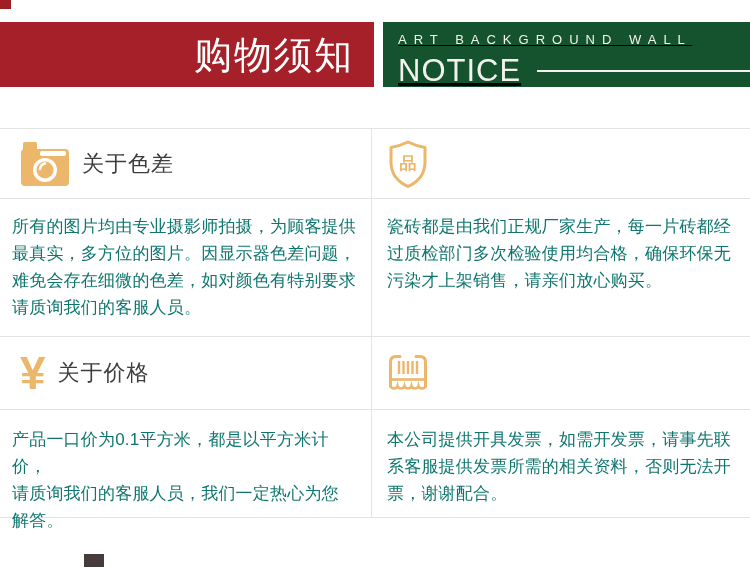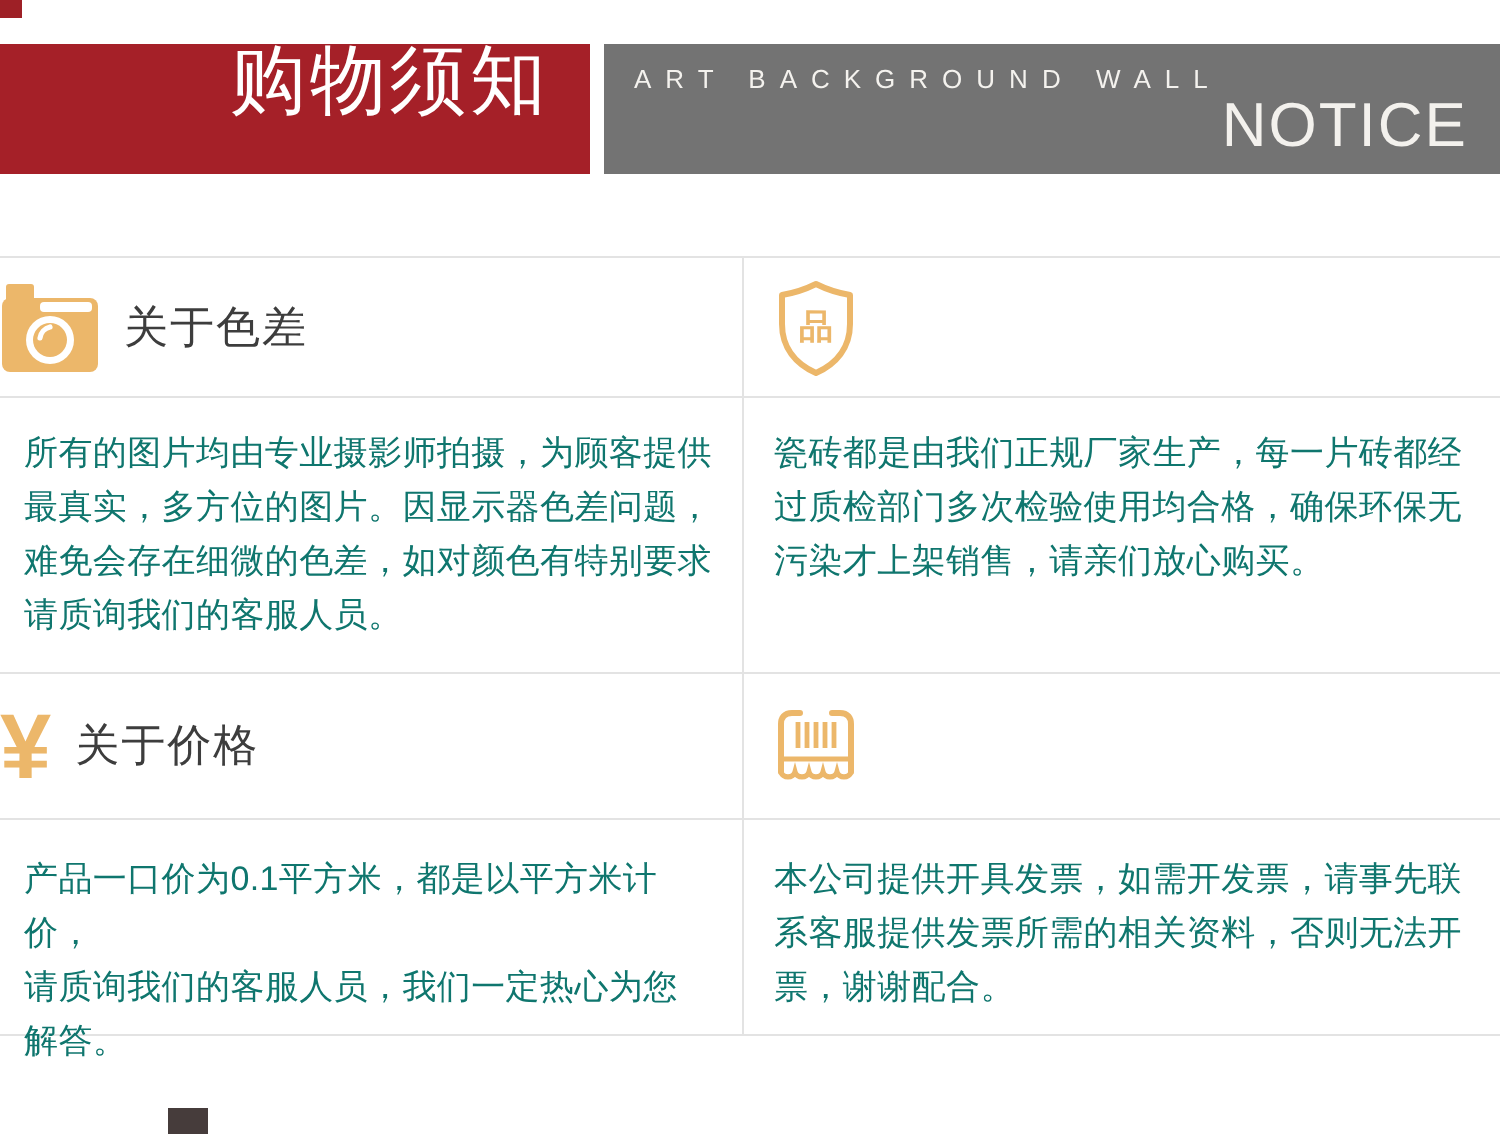--- a/index.html
+++ b/index.html
@@ -8,44 +8,44 @@
     font-family:"Liberation Sans","DejaVu Sans",sans-serif;
   }
   
   .corner-mark{position:absolute;left:0;top:0;width:11px;height:9px;background:#9e2026;}
   .bottom-mark{position:absolute;left:84px;top:554px;width:20px;height:13px;background:#463c3b;}
 
   
   .banner{position:absolute;left:0;top:22px;width:750px;height:65px;display:flex;}
   .banner-red{
     width:374px;height:100%;background:#a52028;box-sizing:border-box;
-    display:flex;align-items:flex-start;justify-content:flex-end;padding-right:20px;
+    display:flex;align-items:center;justify-content:flex-end;padding-right:20px;
   }
   .banner-title{color:#ffffff;font-size:38px;letter-spacing:2px;font-weight:500;line-height:1;}
   .banner-gap{width:9px;height:100%;background:#ffffff;}
   .banner-gray{
-    flex:1;height:100%;background:#737373;box-sizing:border-box;
-    padding:10px 0 0 15px;display:flex;flex-direction:row;
+    flex:1;height:100%;background:#14532d;box-sizing:border-box;
+    padding:10px 0 0 15px;display:flex;flex-direction:column;text-decoration:underline;
   }
   .art-line{font-size:13px;letter-spacing:7px;color:#f4f2ee;font-weight:500;white-space:nowrap;}
   .notice-row{display:flex;align-items:center;margin-top:8px;}
   .notice-word{font-size:31px;letter-spacing:1px;color:#f3f1ed;font-weight:300;line-height:1.05;white-space:nowrap;}
   .notice-underline{flex:1;height:2px;background:#f3f1ed;margin-left:16px;}
 
   
   .grid{
     position:absolute;left:0;top:128px;width:750px;
     display:grid;grid-template-columns:372px 378px;grid-template-rows:70px 138px 73px 107px;
     border-top:1px solid #e3e3e3;border-bottom:1px solid #e3e3e3;
   }
   .cell{box-sizing:border-box;}
   .col-l{border-right:1px solid #e3e3e3;}
   .row-line{border-bottom:1px solid #e3e3e3;}
 
-  .sec-title{display:flex;align-items:center;padding-left:0;gap:12px;}
+  .sec-title{display:flex;align-items:center;padding-left:20px;gap:12px;}
   .col-r.sec-title{padding-left:15px;}
   .title-text{font-size:22px;color:#3d3d3d;font-weight:500;letter-spacing:1px;}
 
   .sec-body{
     padding:14px 10px 0 12px;font-size:17px;line-height:27px;color:#0f766e;
     white-space:pre-line;letter-spacing:0.2px;
   }
   .col-r.sec-body{padding-left:15px;}
   .row4{padding-top:16px;}
 

